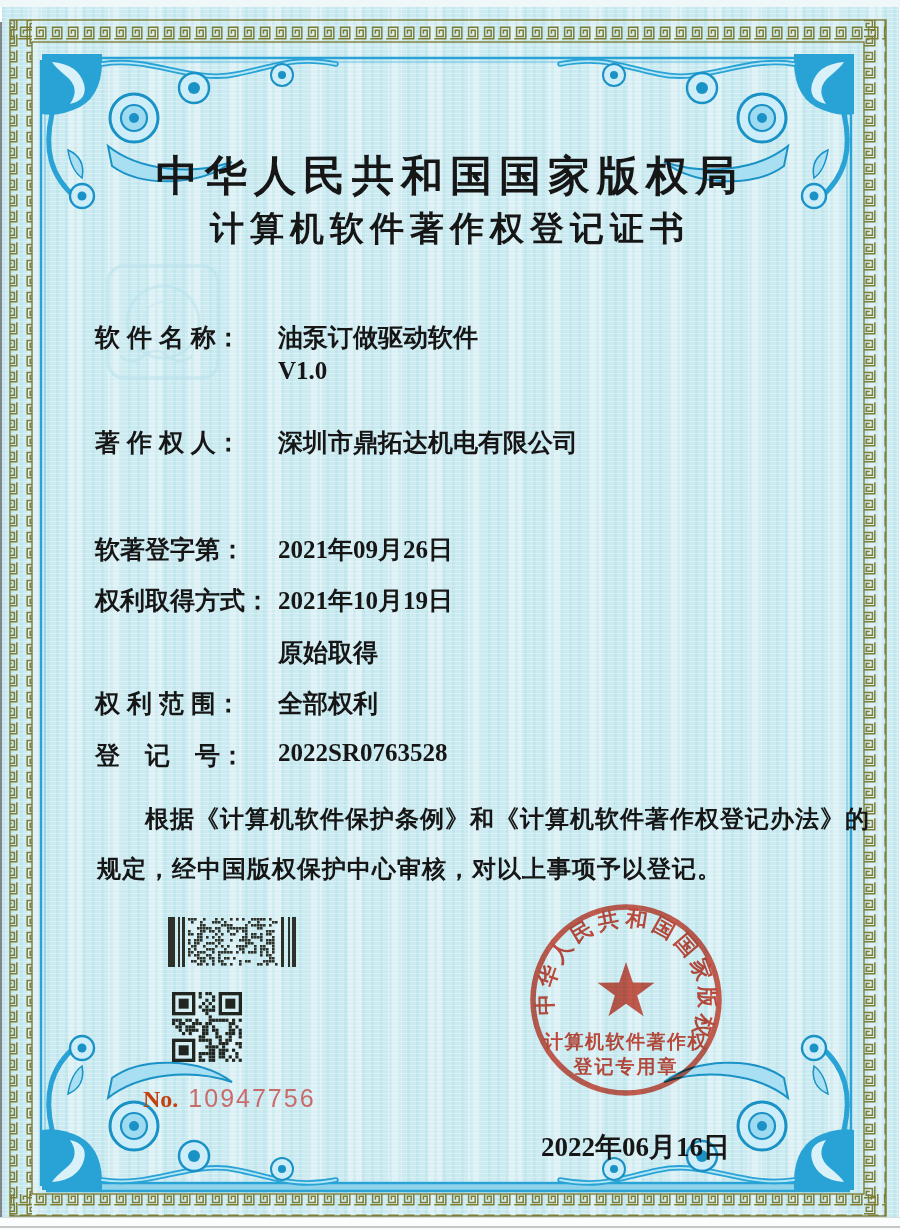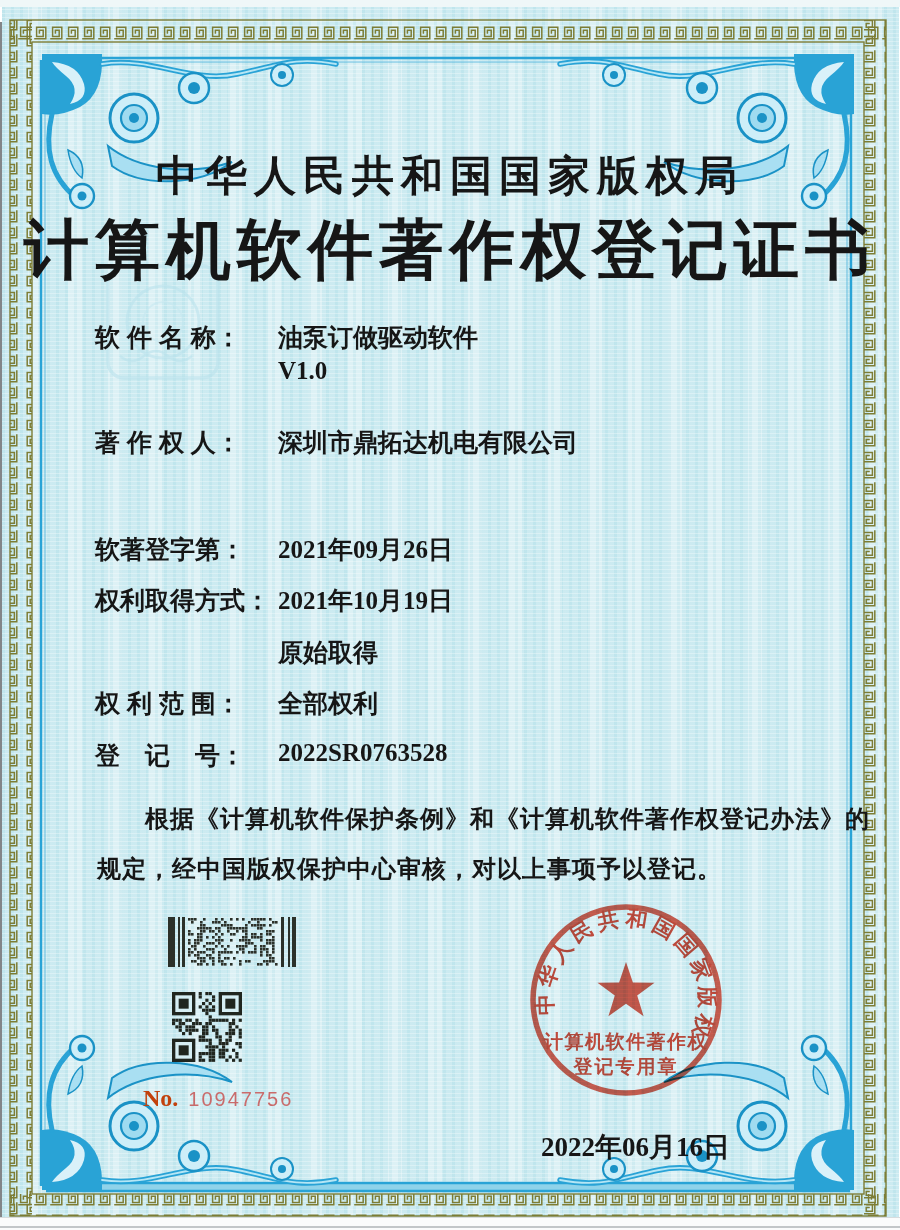--- a/index.html
+++ b/index.html
@@ -12,30 +12,30 @@
         repeating-linear-gradient(90deg, rgba(167,221,232,.20) 0 26px, rgba(255,255,255,.18) 26px 40px),
         var(--paper,#d5eef3);}
   .edge-top{position:absolute;left:0;top:0;width:100%;height:7px;background:#eff7f8;}
   .edge-left{position:absolute;left:0;top:22px;width:2px;bottom:0;background:#5a5e60;opacity:.75;}
   .edge-bottom{position:absolute;left:0;bottom:0;width:100%;height:12px;background:#fbfcfc;border-top:1px solid #d8dcdd;}
   .edge-bottom-line{position:absolute;left:0;bottom:2px;width:100%;height:2px;background:#c3c7c9;}
   svg.layer{position:absolute;left:0;top:0;pointer-events:none;}
   .txt{position:absolute;white-space:nowrap;}
   .authority{top:148px;left:0;width:100%;text-align:center;font-size:42px;font-weight:700;
              letter-spacing:7px;font-family:"Liberation Serif","DejaVu Serif",serif;}
-  .cert-title{top:206px;left:0;width:100%;text-align:center;font-size:65px;font-weight:700;
+  .cert-title{top:206px;left:0;width:100%;text-align:center;font-size:34px;font-weight:700;
              letter-spacing:6px;font-family:"Liberation Serif","DejaVu Serif",serif;}
   .cert-no{top:283px;right:112px;font-size:20px;font-weight:700;}
   .cert-no .lbl{margin-right:16px;}
   .field-label{left:95px;font-size:25px;font-weight:700;}
   .field-value{left:278px;font-size:25px;font-weight:700;font-family:"Liberation Serif","DejaVu Serif",serif;}
   .statement{position:absolute;left:97px;width:762px;font-size:24px;font-weight:700;letter-spacing:1px;}
   .serial{top:1084px;left:143px;font-size:24px;}
   .serial .no{font-family:"Liberation Serif","DejaVu Serif",serif;font-weight:700;color:#c2410c;}
-  .serial .num{margin-left:10px;color:var(--serial-red,#c96b6b);letter-spacing:2px;font-size:20px;}
+  .serial .num{margin-left:10px;color:var(--serial-red,#c96b6b);letter-spacing:2px;font-size:25px;}
   .issue-date{top:1091px;left:541px;font-size:27px;font-weight:700;font-family:"Liberation Serif","DejaVu Serif",serif;margin-top:38px;}
   .seal-svg{position:absolute;left:520px;top:896px;mix-blend-mode:multiply;opacity:.93;pointer-events:none;}
 </style>
 </head>
 <body>
 
 <div class="page">
   <div class="paper"></div>
   <div class="edge-top"></div>
   <div class="edge-left"></div>

